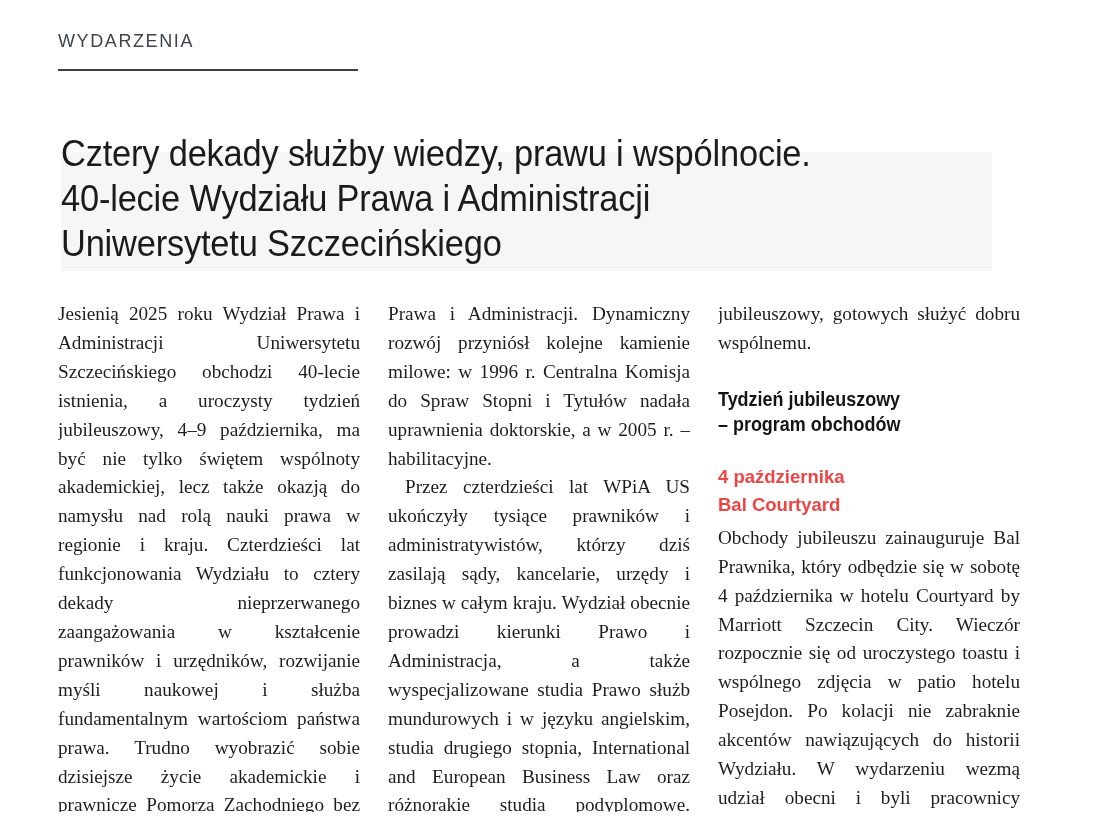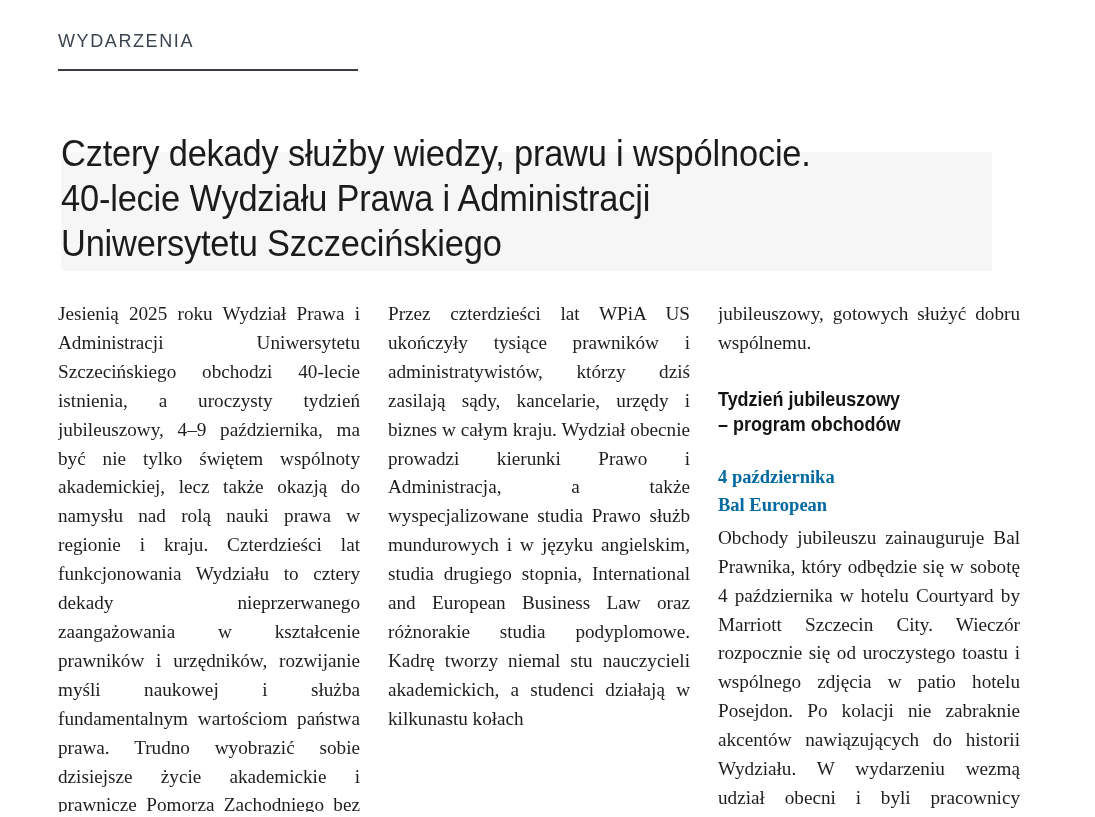--- a/index.html
+++ b/index.html
@@ -114,25 +114,25 @@
     white-space: pre-line;
     transform: scaleX(0.92);
     transform-origin: left top;
   }
   .sub-head.section {
     margin-top: 29px;
     margin-bottom: 27px;
   }
   .date-head {
     margin: 0 0 4px 0;
-    font-family: Liberation Serif, serif;
+    font-family: Liberation Sans, sans-serif;
     font-weight: bold;
     font-size: 18.5px;
     line-height: 24px;
-    color: #0369a1;
+    color: #ef4444;
     white-space: pre-line;
   }
   .date-head + .body-p {
     margin-top: 7px;
   }
 </style>
 </head>
 <body>
 
 <div class="page">
@@ -147,29 +147,30 @@
 40-lecie Wydziału Prawa i Administracji
 Uniwersytetu Szczecińskiego</h1>
 
   <div class="columns">
 
     <div class="col">
       <p class="body-p">Jesienią 2025 roku Wydział Prawa i Administracji Uniwersytetu Szczecińskiego obchodzi 40-lecie istnienia, a uroczysty tydzień jubileuszowy, 4–9 października, ma być nie tylko świętem wspólnoty akademickiej, lecz także okazją do namysłu nad rolą nauki prawa w regionie i kraju. Czterdzieści lat funkcjonowania Wydziału to cztery dekady nieprzerwanego zaangażowania w kształcenie prawników i urzędników, rozwijanie myśli naukowej i służba fundamentalnym wartościom państwa prawa. Trudno wyobrazić sobie dzisiejsze życie akademickie i prawnicze Pomorza Zachodniego bez Wydziału Prawa i Administracji Uniwersytetu Szczecińskiego.</p>
     </div>
 
     <div class="col">
+      <p class="body-p">Prawa i Administracji. Dynamiczny rozwój przyniósł kolejne kamienie milowe: w 1996 r. Centralna Komisja do Spraw Stopni i Tytułów nadała uprawnienia doktorskie, a w 2005 r. – habilitacyjne.</p>
       <p class="body-p">Przez czterdzieści lat WPiA US ukończyły tysiące prawników i administratywistów, którzy dziś zasilają sądy, kancelarie, urzędy i biznes w całym kraju. Wydział obecnie prowadzi kierunki Prawo i Administracja, a także wyspecjalizowane studia Prawo służb mundurowych i w języku angielskim, studia drugiego stopnia, International and European Business Law oraz różnorakie studia podyplomowe. Kadrę tworzy niemal stu nauczycieli akademickich, a studenci działają w kilkunastu kołach</p>
     </div>
 
     <div class="col">
       <p class="body-p">jubileuszowy, gotowych służyć dobru wspólnemu.</p>
 
       <h2 class="sub-head section">Tydzień jubileuszowy
 – program obchodów</h2>
 
       <h3 class="date-head">4 października</h3>
-      <h3 class="date-head">Bal European</h3>
+      <h3 class="date-head">Bal Courtyard</h3>
 
       <p class="body-p">Obchody jubileuszu zainauguruje Bal Prawnika, który odbędzie się w sobotę 4 października w hotelu Courtyard by Marriott Szczecin City. Wieczór rozpocznie się od uroczystego toastu i wspólnego zdjęcia w patio hotelu Posejdon. Po kolacji nie zabraknie akcentów nawiązujących do historii Wydziału. W wydarzeniu wezmą udział obecni i byli pracownicy Wydziału oraz przedstawiciele środowiska prawniczego.</p>
     </div>
 
   </div>
 </div>
 
 </body></html>

